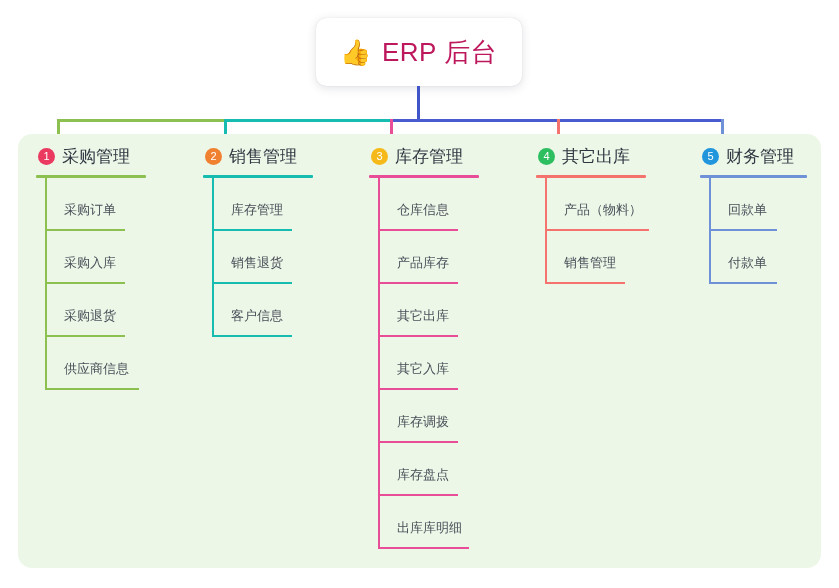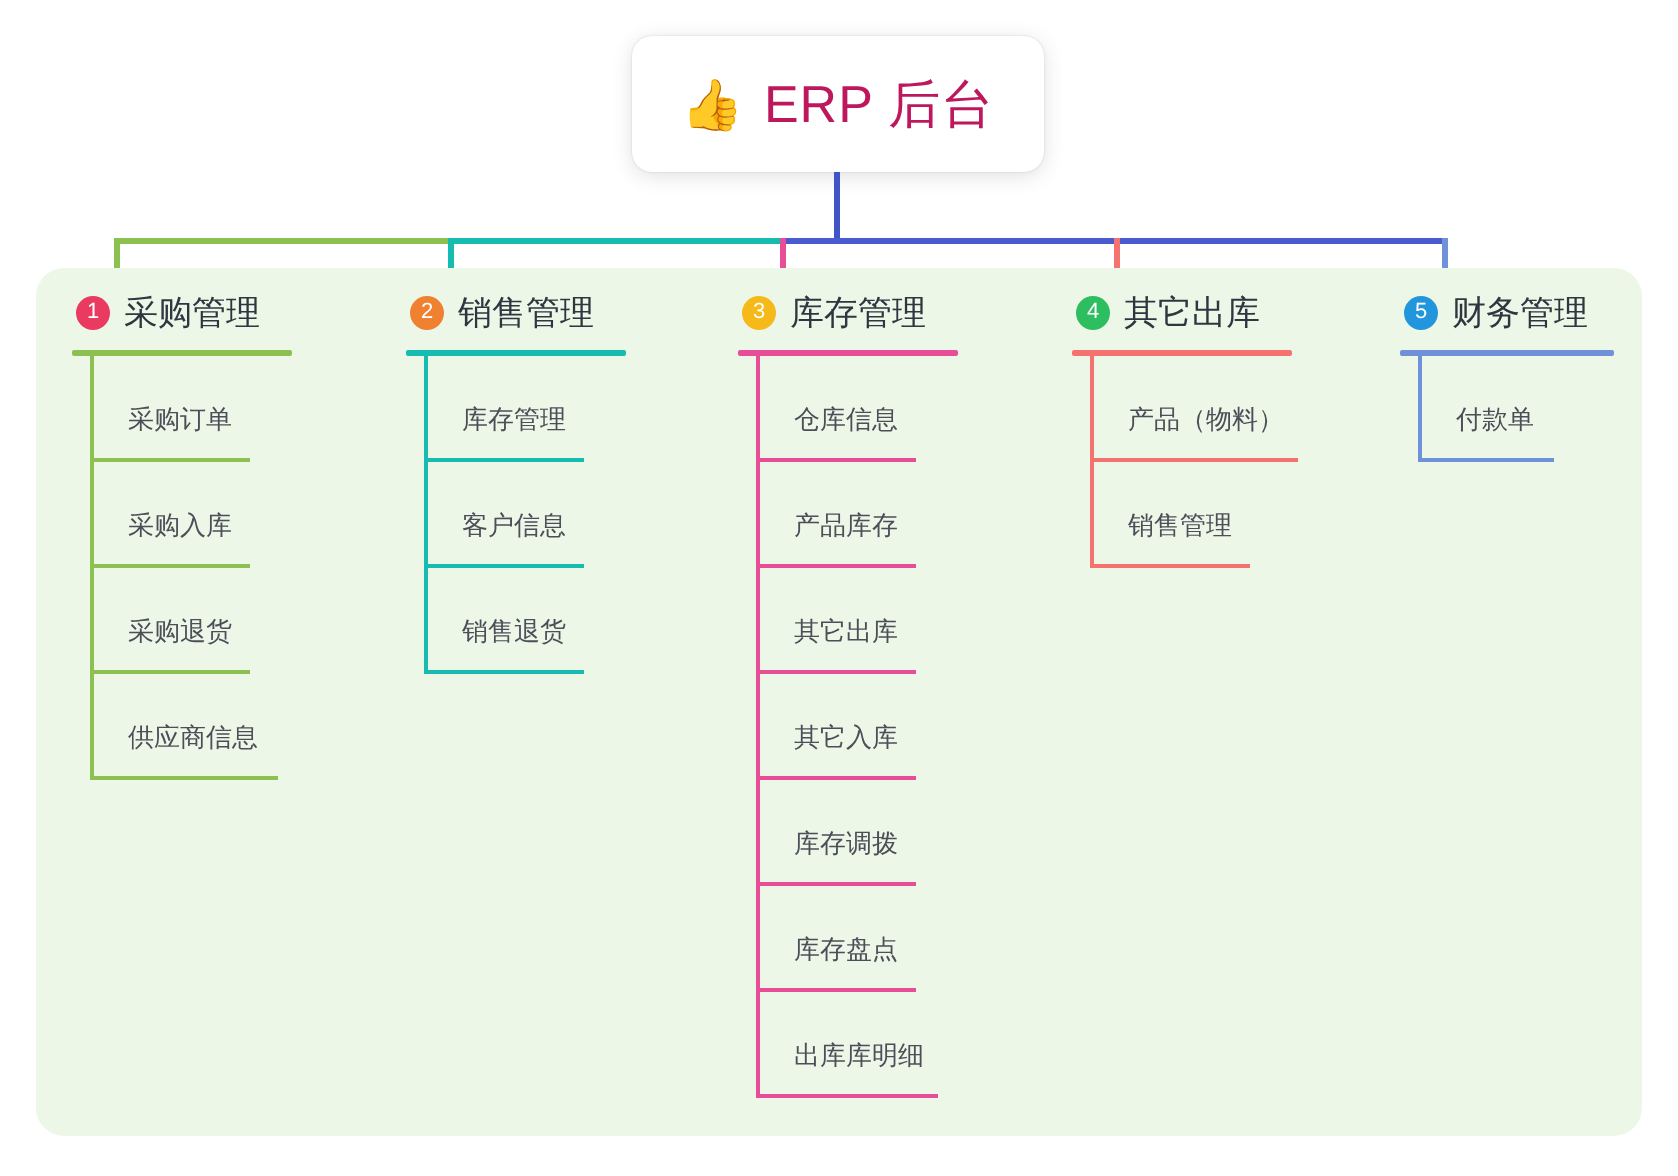--- a/index.html
+++ b/index.html
@@ -186,27 +186,27 @@
           <span class="col-title">销售管理</span>
         </div>
         <div class="col-rule" style="width: 110px; background: rgb(22, 188, 176);"></div>
         <div class="items">
           <div class="spine" style="background: rgb(22, 188, 176);"></div>
           <div class="item">
             <span class="item-label">库存管理</span>
             <div class="item-rule" style="width: 80px; background: rgb(22, 188, 176);"></div>
           </div>
           <div class="item">
+            <span class="item-label">销售退货</span>
+            <div class="item-rule" style="width: 80px; background: rgb(22, 188, 176);"></div>
+          </div>
+          <div class="item">
             <span class="item-label">客户信息</span>
             <div class="item-rule" style="width: 80px; background: rgb(22, 188, 176);"></div>
           </div>
-          <div class="item">
-            <span class="item-label">销售退货</span>
-            <div class="item-rule" style="width: 80px; background: rgb(22, 188, 176);"></div>
-          </div>
         </div>
       </div>
       <div class="column" style="left: 369px;">
         <div class="col-header">
           <span class="badge" style="background: rgb(245, 185, 25);">3</span>
           <span class="col-title">库存管理</span>
         </div>
         <div class="col-rule" style="width: 110px; background: rgb(232, 77, 152);"></div>
         <div class="items">
           <div class="spine" style="background: rgb(232, 77, 152);"></div>
@@ -260,20 +260,24 @@
       </div>
       <div class="column" style="left: 700px;">
         <div class="col-header">
           <span class="badge" style="background: rgb(33, 150, 221);">5</span>
           <span class="col-title">财务管理</span>
         </div>
         <div class="col-rule" style="width: 107px; background: rgb(111, 145, 216);"></div>
         <div class="items">
           <div class="spine" style="background: rgb(111, 145, 216);"></div>
           <div class="item">
+            <span class="item-label">回款单</span>
+            <div class="item-rule" style="width: 68px; background: rgb(111, 145, 216);"></div>
+          </div>
+          <div class="item">
             <span class="item-label">付款单</span>
             <div class="item-rule" style="width: 68px; background: rgb(111, 145, 216);"></div>
           </div>
         </div>
       </div>
     </div>
 
 </div>
 
 </body></html>

